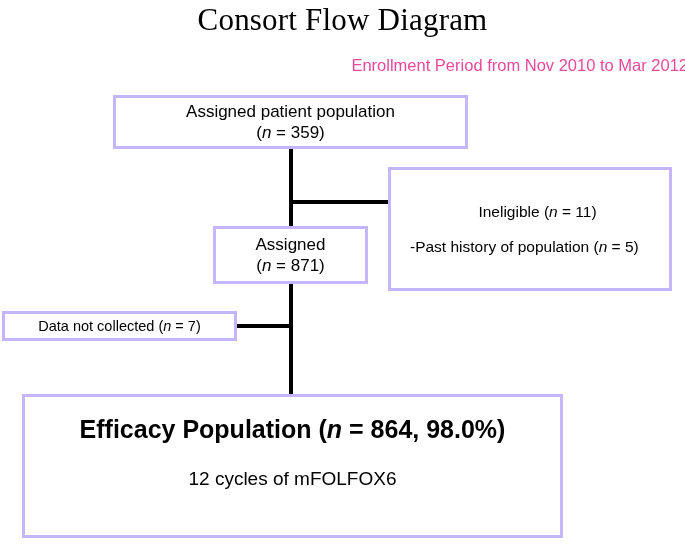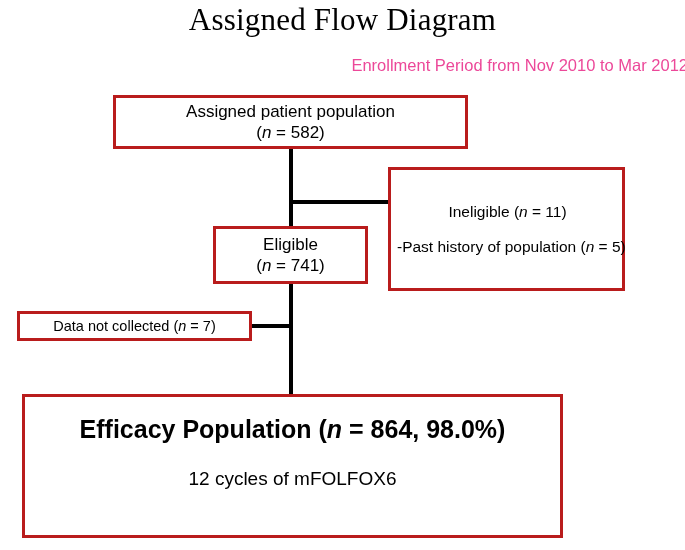--- a/index.html
+++ b/index.html
@@ -42,21 +42,21 @@
     font-size: 16.5px;
     line-height: 20px;
     color: #ec4899;
   }
 
   
   .box {
     position: absolute;
     box-sizing: border-box;
     background: #ffffff;
-    border: 3px solid #b91c1c;
+    border: 3px solid #c4b5fd;
     display: flex;
     flex-direction: column;
     align-items: center;
     justify-content: center;
     z-index: 3;
   }
   .box .line {
     font-family: "Liberation Sans", sans-serif;
     font-size: 16.5px;
     line-height: 20px;
@@ -73,41 +73,41 @@
   #box-assigned .line { font-size: 17px; line-height: 21px; }
 
   #box-eligible {
     left: 213px;  top: 226px;
     width: 155px; height: 58px;
   }
   #box-eligible .line { font-size: 17px; line-height: 21px; }
 
   #box-ineligible {
     left: 388px;  top: 167px;
-    width: 237px; height: 124px;
+    width: 284px; height: 124px;
     align-items: stretch;
     justify-content: center;
-    padding: 2px 4px 2px 6px;
+    padding: 2px 4px 2px 19px;
     gap: 16px;
   }
   #box-ineligible .hdr {
     text-align: center;
     font-size: 15.5px;
     line-height: 19.5px;
     white-space: nowrap;
   }
   #box-ineligible .item {
     text-align: left;
     font-size: 15.5px;
     line-height: 19.5px;
     white-space: nowrap;
   }
 
   #box-notcollected {
-    left: 17px;    top: 311px;
+    left: 2px;    top: 311px;
     width: 235px; height: 30px;
   }
   #box-notcollected .line { font-size: 14.5px; line-height: 18px; }
 
   #box-efficacy {
     left: 22px;   top: 394px;
     width: 541px; height: 144px;
     justify-content: flex-start;
     padding-top: 17px;
   }
@@ -152,36 +152,36 @@
   #conn-branch-notcollected {
     left: 235px; top: 324px;
     width: 56px;  height: 4px;
   }
 </style>
 </head>
 <body>
 
 <div id="canvas">
 
-  <div class="title">Assigned Flow Diagram</div>
+  <div class="title">Consort Flow Diagram</div>
   <div class="subtitle">Enrollment Period from Nov 2010 to Mar 2012</div>
 
   <div class="conn" id="conn-trunk-upper"></div>
   <div class="conn" id="conn-branch-ineligible"></div>
   <div class="conn" id="conn-trunk-lower"></div>
   <div class="conn" id="conn-branch-notcollected"></div>
 
   <div class="box" id="box-assigned">
     <div class="line">Assigned patient population</div>
-    <div class="line"><span>(</span><span class="ital">n</span><span> = 582)</span></div>
+    <div class="line"><span>(</span><span class="ital">n</span><span> = 359)</span></div>
   </div>
 
   <div class="box" id="box-eligible">
-    <div class="line">Eligible</div>
-    <div class="line"><span>(</span><span class="ital">n</span><span> = 741)</span></div>
+    <div class="line">Assigned</div>
+    <div class="line"><span>(</span><span class="ital">n</span><span> = 871)</span></div>
   </div>
 
   <div class="box" id="box-ineligible">
     <div class="hdr"><span>Ineligible (</span><span class="ital">n</span><span> = 11)</span></div>
 
 
 
 
 
     <div class="item"><span>-Past history of population (</span><span class="ital">n</span><span> = 5)</span></div>

